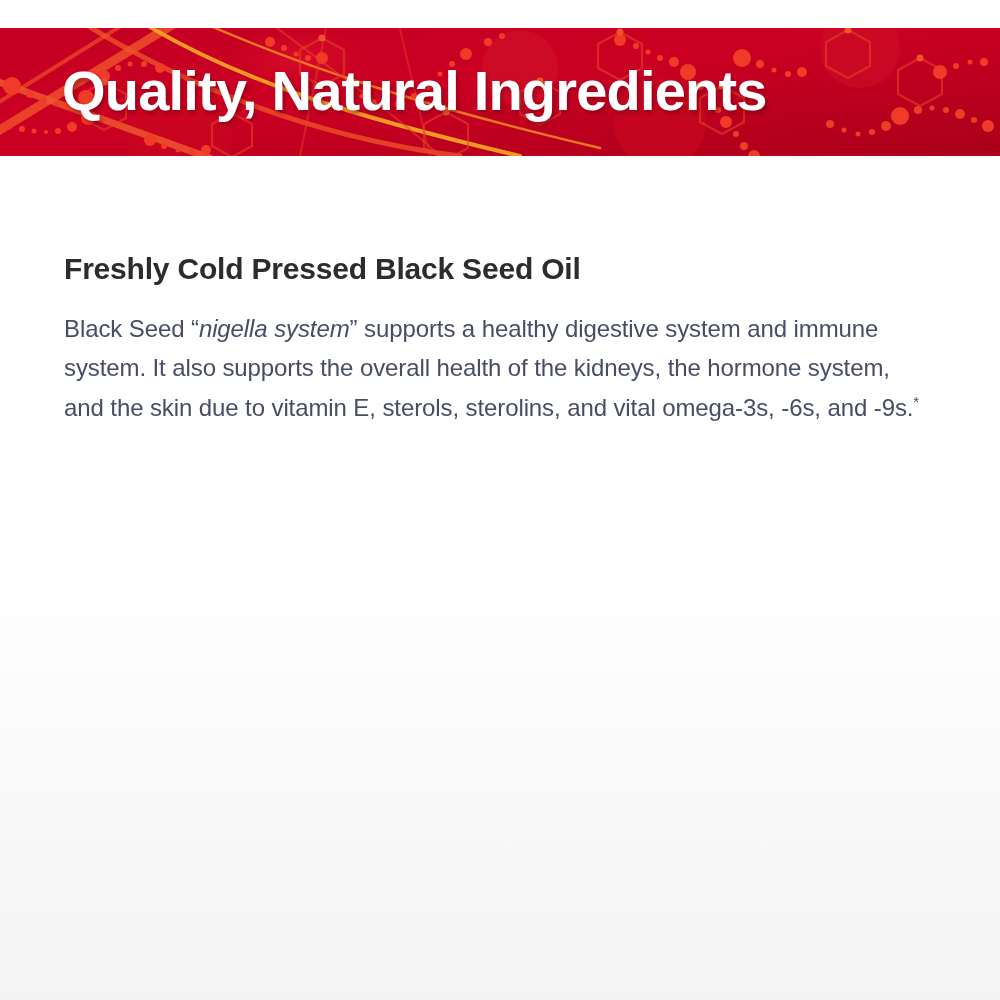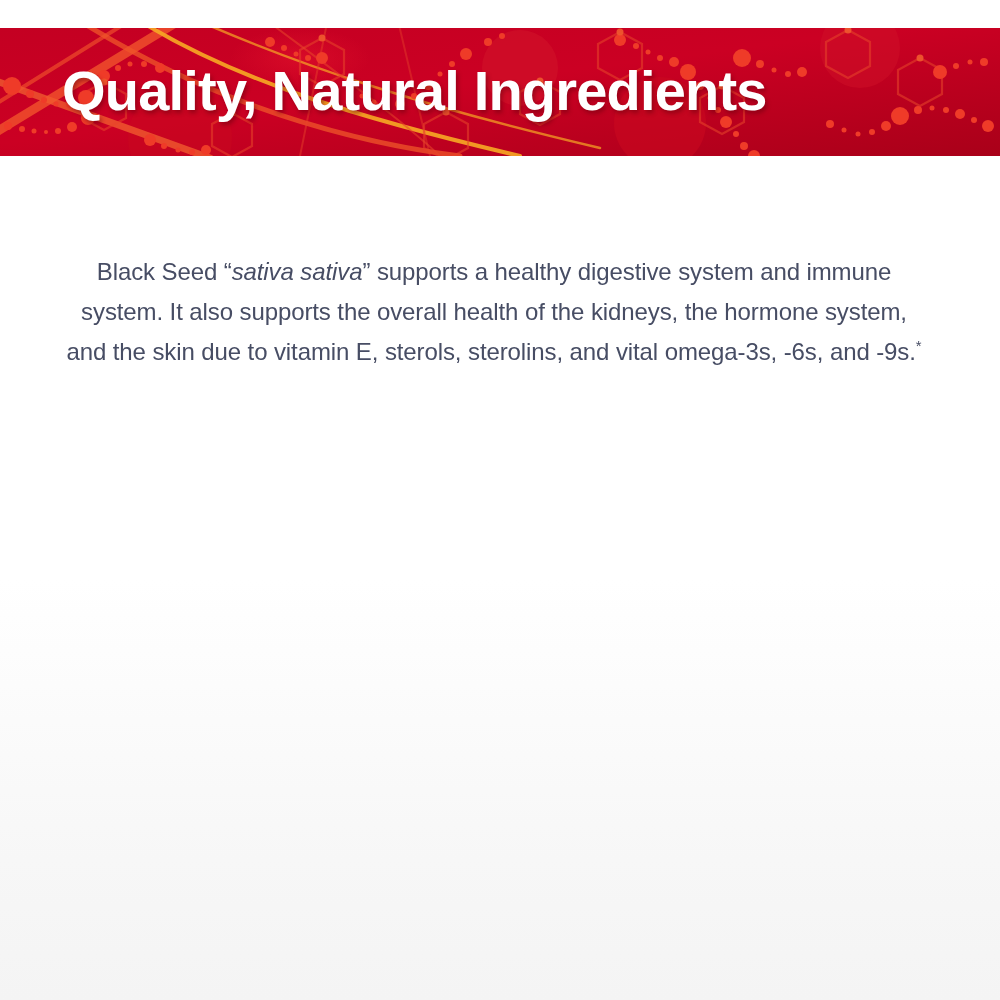--- a/index.html
+++ b/index.html
@@ -18,21 +18,20 @@
     position: relative;
     width: 1000px;
     height: 1000px;
     
     background: linear-gradient(to bottom,
                 #ffffff 0%,
                 #ffffff 58%,
                 #fbfbfb 72%,
                 #f7f7f7 86%,
                 #f4f4f4 100%);
-    text-align: center;
   }
 
   
   #banner {
     position: absolute;
     left: 0;
     top: 28px;
     width: 1000px;
     height: 128px;
     overflow: hidden;
@@ -268,21 +267,22 @@
         <circle cx="540" cy="53" r="3.5"></circle>
         <circle cx="232" cy="85" r="3.5"></circle>
       </g>
     </svg>
 
     <h1 id="banner-title">Quality, Natural Ingredients</h1>
   </div>
 
   <div id="content">
 
+    <h2 id="product-heading">Freshly Cold Pressed Black Seed Oil</h2>
 
     <p id="product-description">
-      <span>Black Seed </span><span>“</span><span class="ital">sativa sativa</span><span>”</span><span> supports a healthy digestive system and immune system. It also supports the overall health of the kidneys, the hormone system, and the skin due to vitamin E, sterols, sterolins, and vital omega-3s, -6s, and -9s.</span><span class="sup">*</span>
+      <span>Black Seed </span><span>“</span><span class="ital">nigella system</span><span>”</span><span> supports a healthy digestive system and immune system. It also supports the overall health of the kidneys, the hormone system, and the skin due to vitamin E, sterols, sterolins, and vital omega-3s, -6s, and -9s.</span><span class="sup">*</span>
     </p>
 
   </div>
 
 
 </div>
 
 </body></html>

